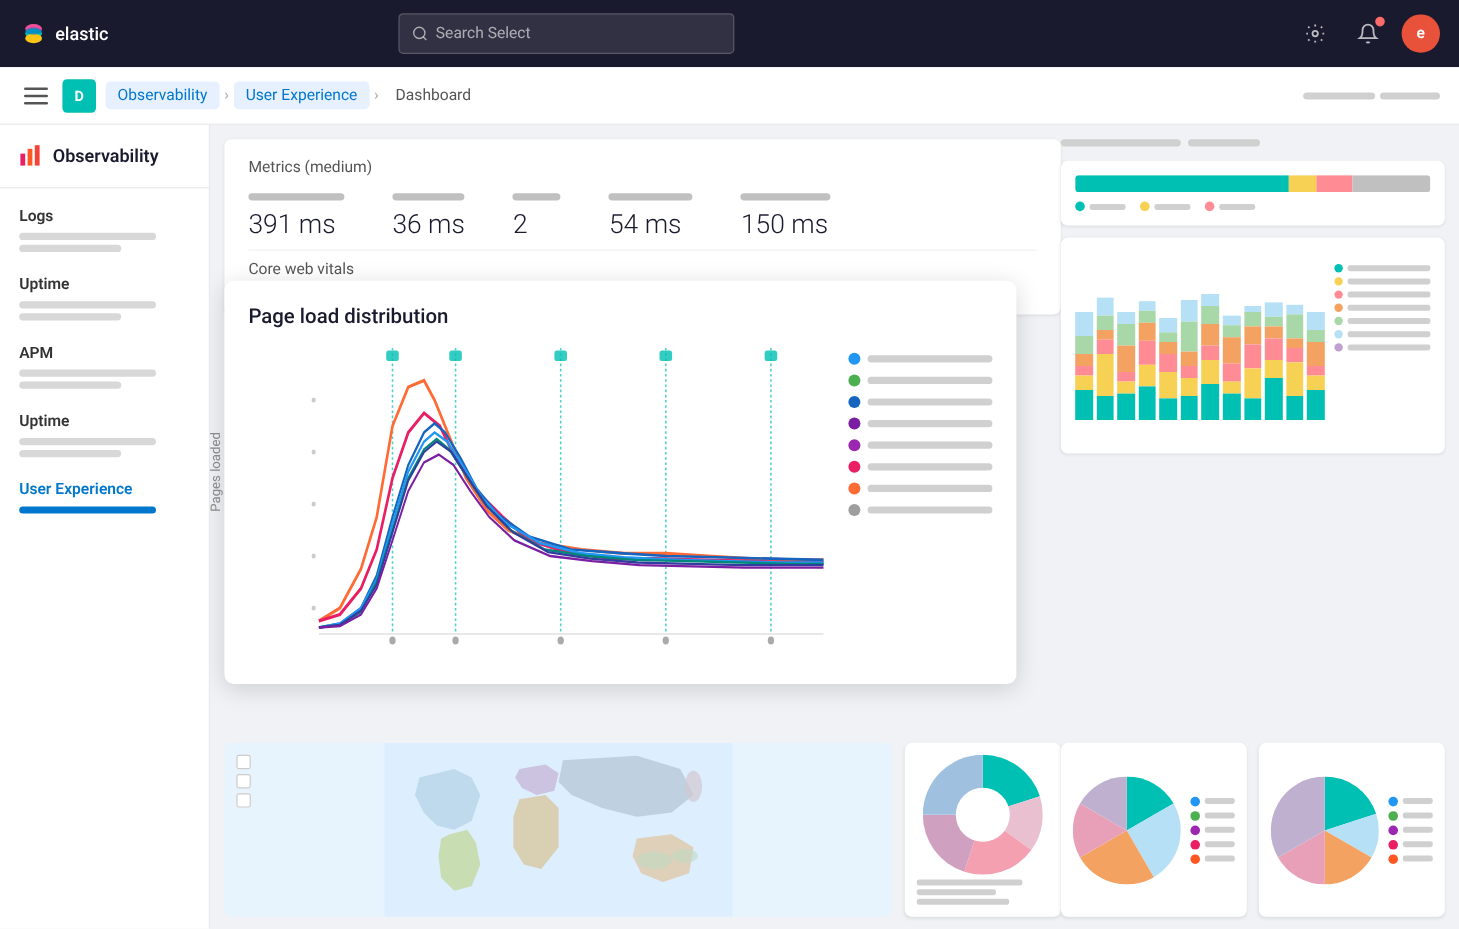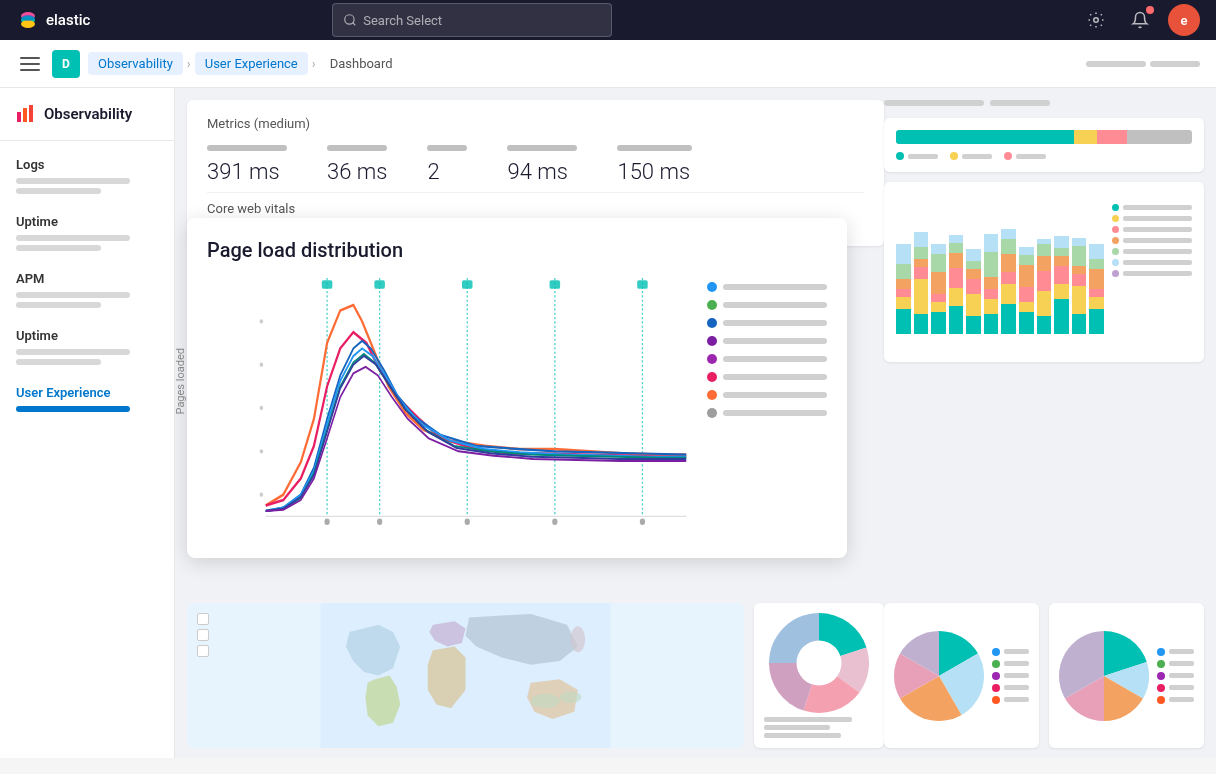--- a/index.html
+++ b/index.html
@@ -1,21 +1,21 @@
 <!DOCTYPE html>
 <html><head>
   <meta charset="utf-8">
   <style>
     * { box-sizing: border-box; margin: 0; padding: 0; }
     body { font-family: -apple-system, BlinkMacSystemFont, 'Segoe UI', Roboto, sans-serif; background: #f5f5f5; width: 1216px; height: 774px; overflow: hidden; }
 
     
     .top-nav {
       background: #1a1a2e;
-      height: 40px;
+      height: 56px;
       display: flex;
       align-items: center;
       padding: 0 16px;
       gap: 16px;
     }
     .elastic-logo {
       display: flex;
       align-items: center;
       gap: 6px;
       color: white;
@@ -275,21 +275,21 @@
       top: 130px;
       left: 12px;
       width: 660px;
       background: white;
       border-radius: 8px;
       padding: 20px;
       box-shadow: 0 4px 20px rgba(0,0,0,0.15);
       z-index: 10;
     }
     .panel-title {
-      font-size: 20px;
+      font-size: 17px;
       font-weight: 500;
       color: #1a1a2e;
       margin-bottom: 16px;
     }
 
     
     .chart-container {
       display: flex;
       gap: 12px;
     }
@@ -580,21 +580,21 @@
             <div class="metric-item">
               <div class="metric-bar" style="width:60px"></div>
               <div class="metric-value">36 ms</div>
             </div>
             <div class="metric-item">
               <div class="metric-bar" style="width:40px"></div>
               <div class="metric-value">2</div>
             </div>
             <div class="metric-item">
               <div class="metric-bar" style="width:70px"></div>
-              <div class="metric-value">94 ms</div>
+              <div class="metric-value">54 ms</div>
             </div>
             <div class="metric-item">
               <div class="metric-bar" style="width:75px"></div>
               <div class="metric-value">150 ms</div>
             </div>
           </div>
           <div class="core-web-vitals">Core web vitals</div>
 
           <div style="display:flex;gap:12px;margin-top:8px">
             <div style="height:6px;width:80px;background:#d0d0d0;border-radius:3px"></div>

